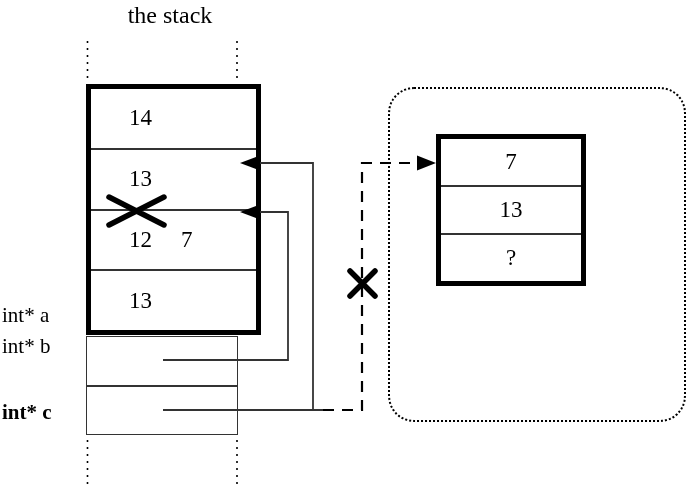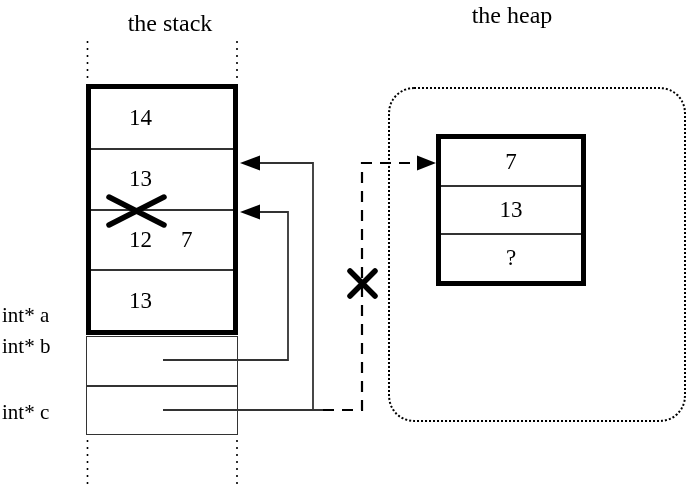--- a/index.html
+++ b/index.html
@@ -2,25 +2,25 @@
 <html style="--ink: #000000; --thin_line: #333333; --background: #ffffff;"><head>
 <meta charset="utf-8">
 <style>
   html,body { margin:0; padding:0; background:#fff; }
   .canvas {
     position:relative; width:692px; height:489px; background:var(--background,#fff);
     font-family:"Liberation Serif","DejaVu Serif",serif; color:var(--ink,#000);
     overflow:hidden;
   }
   .title { position:absolute; top:2px; width:160px; text-align:center; font-size:24px; }
-  .title-stack { left:90px;margin-top:8px; }
+  .title-stack { left:90px; }
   .title-heap  { left:432px; }
 
   .stack-frame {
-    position:absolute; left:86px; top:84px; width:152px; height:251px;
+    position:absolute; left:86px; top:84px; width:175px; height:251px;
     border:5px solid var(--ink,#000); box-sizing:border-box;
     display:flex; flex-direction:column; background:#fff;
   }
   .cell {
     flex:1; display:flex; align-items:center;
     font-size:23px; padding-left:38px; box-sizing:border-box;
   }
   .cell + .cell { border-top:2px solid var(--thin_line,#333); }
   .cell .new-val { margin-left:29px; }
 
@@ -28,21 +28,21 @@
     position:absolute; left:86px; top:336px; width:152px; height:99px;
     border:1.5px solid var(--thin_line,#333); box-sizing:border-box;
     display:flex; flex-direction:column;
   }
   .prow { flex:1; }
   .prow + .prow { border-top:2px solid var(--thin_line,#333); }
 
   .ptr-label { position:absolute; left:2px; font-size:21px; line-height:22px; white-space:pre;text-align:center; }
   .label-a { top:304px; }
   .label-b { top:335px; }
-  .label-c { top:401px; }
+  .label-c { top:401px;font-weight:bold; }
 
   .heap-region {
     position:absolute; left:388px; top:87px; width:298px; height:335px;
     box-sizing:border-box; border:2px dotted var(--ink,#000); border-radius:26px;
   }
   .heap-box {
     position:absolute; left:436px; top:134px; width:150px; height:152px;
     border:5px solid var(--ink,#000); box-sizing:border-box;
     display:flex; flex-direction:column; background:#fff;
   }
@@ -55,21 +55,20 @@
   .dashline { stroke:var(--ink,#000); stroke-width:2.2; stroke-dasharray:11 8; fill:none; }
   .arrow { fill:var(--ink,#000); stroke:none; }
   .xmark { stroke:var(--ink,#000); stroke-width:5.5; stroke-linecap:round; fill:none; }
 </style>
 </head>
 <body>
 
 <div class="canvas">
 
   <div class="title title-stack">the stack</div>
-  <div class="title title-heap">the heap</div>
 
   <div class="heap-region"></div>
 
   <div class="stack-frame">
     <div class="cell">
       <span>14</span>
     </div>
     <div class="cell">
       <span>13</span>
     </div>

